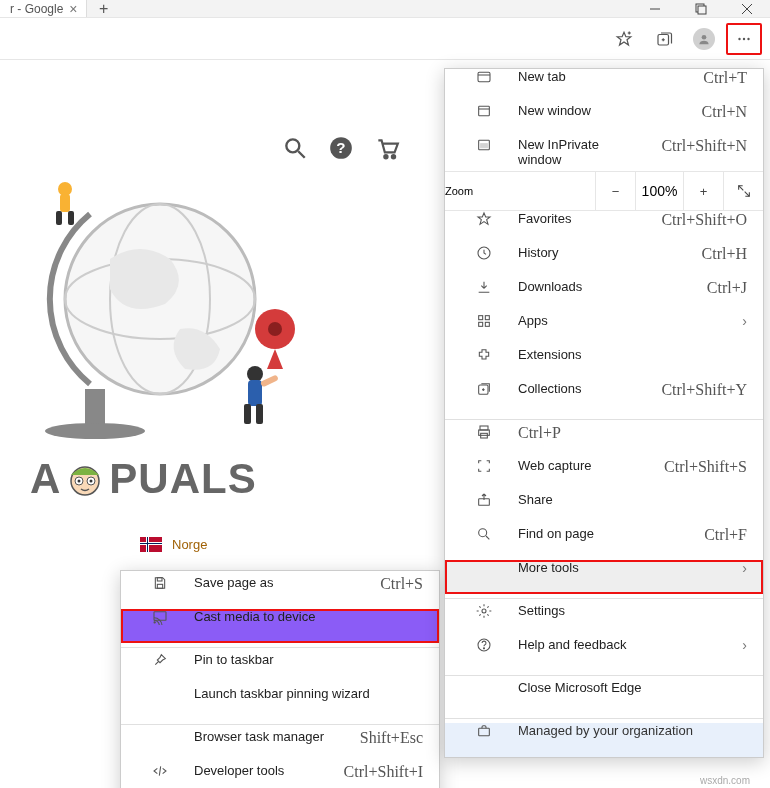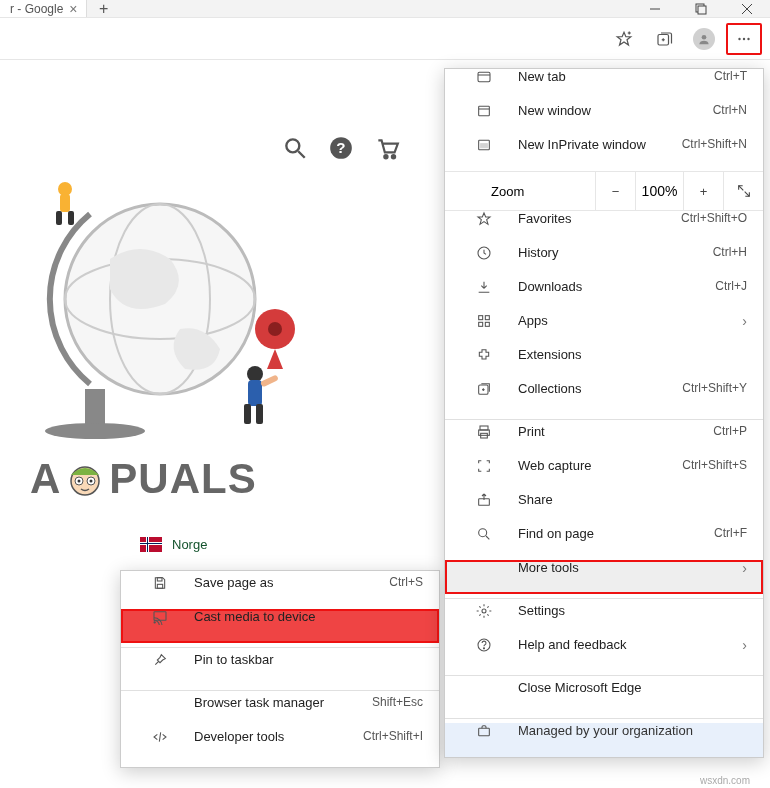--- a/index.html
+++ b/index.html
@@ -24,49 +24,49 @@
 
   
   .page { position: absolute; top: 75px; left: 0; right: 0; bottom: 0; background: #fff; padding: 20px 30px; }
   .page-icons { display:flex; gap: 20px; justify-content:flex-end; padding-right:340px; padding-top:40px; }
   .page-icons .pi { width: 26px; height: 26px; color: #555; display:flex;align-items:center;justify-content:center; }
   .globe-area { margin-top: 18px; width: 340px; height: 260px; position: relative; }
   .globe-area svg { width: 100%; height: 100%; }
   .logo-row { margin-top: 16px; display:flex; align-items:center; gap:4px; }
   .logo-text { font-size: 42px; font-weight: 800; letter-spacing: 1px; color: #666; text-transform: uppercase; }
   .logo-mascot { width:40px; height:40px; }
-  .norge { margin-top: 34px; margin-left: 110px; display:flex; align-items:flex-start; gap:10px; color:#14532d; }
+  .norge { margin-top: 34px; margin-left: 110px; display:flex; align-items:flex-start; gap:10px; color:#a16207; }
   .flag { width:22px; height:15px; background:#ba0c2f; position:relative; }
   .flag::before, .flag::after { content:''; position:absolute; background:#fff; }
   .flag::before { left:6px; top:0; bottom:0; width:3px; }
   .flag::after { top:5px; left:0; right:0; height:3px; }
   .flag .b1 { position:absolute; left:7px; top:0; bottom:0; width:1px; background:#00205b; z-index:2;}
   .flag .b2 { position:absolute; top:6px; left:0; right:0; height:1px; background:#00205b; z-index:2;}
 
   
   .menu { position: absolute; top: 68px; right: 6px; width: 320px; background: #fff; border: 1px solid #ccc; box-shadow: 0 4px 18px rgba(0,0,0,.2); }
   .mi { display: flex; align-items: flex-start; height: 34px; padding: 0 16px 0 30px; gap: 25px; font-size: 13px; color: #222; }
   .mi .icon { width: 18px; display:flex; align-items:center; justify-content:center; color:#555; flex-shrink:0; }
   .mi .icon svg { width: 16px; height: 16px; }
   .mi .label { flex: 1; }
-  .mi .shortcut { font-size: 12px; color: #555; }
+  .mi .shortcut { font-size: 16px; color: #555; font-family: Liberation Serif, serif; }
   .mi .chev { color:#777; font-size:14px; }
   .mi.hover { background: #eee; }
   .mi.highlight-red { outline: 2px solid #e11; outline-offset: -2px; }
   .mi.managed { background: #e8f0fb; color:#333; }
   .sep { height: 1px; background: #e0e0e0; margin: 4px 0; }
   .zoom-row { display:flex; align-items:center; height:40px; border-top:1px solid #e6e6e6; border-bottom:1px solid #e6e6e6; }
-  .zoom-row .zlabel { flex:1; padding-left: 46px; font-size:13px; }
+  .zoom-row .zlabel { flex:1; font-size:11px; }
   .zoom-row .zbtn { width: 40px; height: 100%; display:flex;align-items:center;justify-content:center; border-left:1px solid #e6e6e6; color:#444;}
   .zoom-row .zval { width: 48px; text-align:center; font-size:14px; border-left:1px solid #e6e6e6; height:100%; display:flex; align-items:center; justify-content:center;}
 
   
   .submenu { position: absolute; left: 120px; top: 570px; width: 320px; background:#fff; border:1px solid #ccc; box-shadow: 0 4px 18px rgba(0,0,0,.2); padding:4px 0; }
   .submenu .mi.highlight-red { outline: 2px solid #e11; outline-offset: -2px; }
-  .submenu .mi.hover { background:#ef4444; }
+  .submenu .mi.hover { background:#8b5cf6; }
   .submenu .noicon .icon { width:18px; }
   .watermark { position:absolute; right:20px; bottom:2px; font-size:10px; color:#aaa;}
 </style>
 </head>
 <body>
 
 <div class="titlebar">
   <div class="tab">
     <span>r - Google</span>
     <span class="close">×</span>
@@ -229,20 +229,24 @@
   </div>
   <div class="sep"></div>
   <div class="mi">
     <span class="icon">
         <svg viewBox="0 0 24 24" fill="none" stroke="currentColor" stroke-width="1.6">
           <path d="M14 4l6 6-4 2-4 4-2-2-5 5 5-5-2-2 4-4z"></path>
         </svg>
       </span>
     <span class="label">Pin to taskbar</span>
   </div>
+  <div class="mi noicon">
+    <span class="icon"></span>
+    <span class="label">Launch taskbar pinning wizard</span>
+  </div>
   <div class="sep"></div>
   <div class="mi noicon">
     <span class="icon"></span>
     <span class="label">Browser task manager</span>
     <span class="shortcut">Shift+Esc</span>
   </div>
   <div class="mi">
     <span class="icon">
         <svg viewBox="0 0 24 24" fill="none" stroke="currentColor" stroke-width="1.6">
           <path d="M8 8l-5 4 5 4M16 8l5 4-5 4M13 5l-2 14"></path>
@@ -361,21 +365,20 @@
   </div>
   <div class="sep"></div>
   <div class="mi">
     <span class="icon">
         <svg viewBox="0 0 24 24" fill="none" stroke="currentColor" stroke-width="1.6">
           <rect x="6" y="3" width="12" height="6"></rect>
           <rect x="4" y="9" width="16" height="8"></rect>
           <rect x="7" y="14" width="10" height="7"></rect>
         </svg>
       </span>
-    <span class="label">Print</span>
     <span class="shortcut">Ctrl+P</span>
   </div>
   <div class="mi">
     <span class="icon">
         <svg viewBox="0 0 24 24" fill="none" stroke="currentColor" stroke-width="1.6">
           <path d="M4 8V4h4M20 8V4h-4M4 16v4h4M20 16v4h-4"></path>
         </svg>
       </span>
     <span class="label">Web capture</span>
     <span class="shortcut">Ctrl+Shift+S</span>

